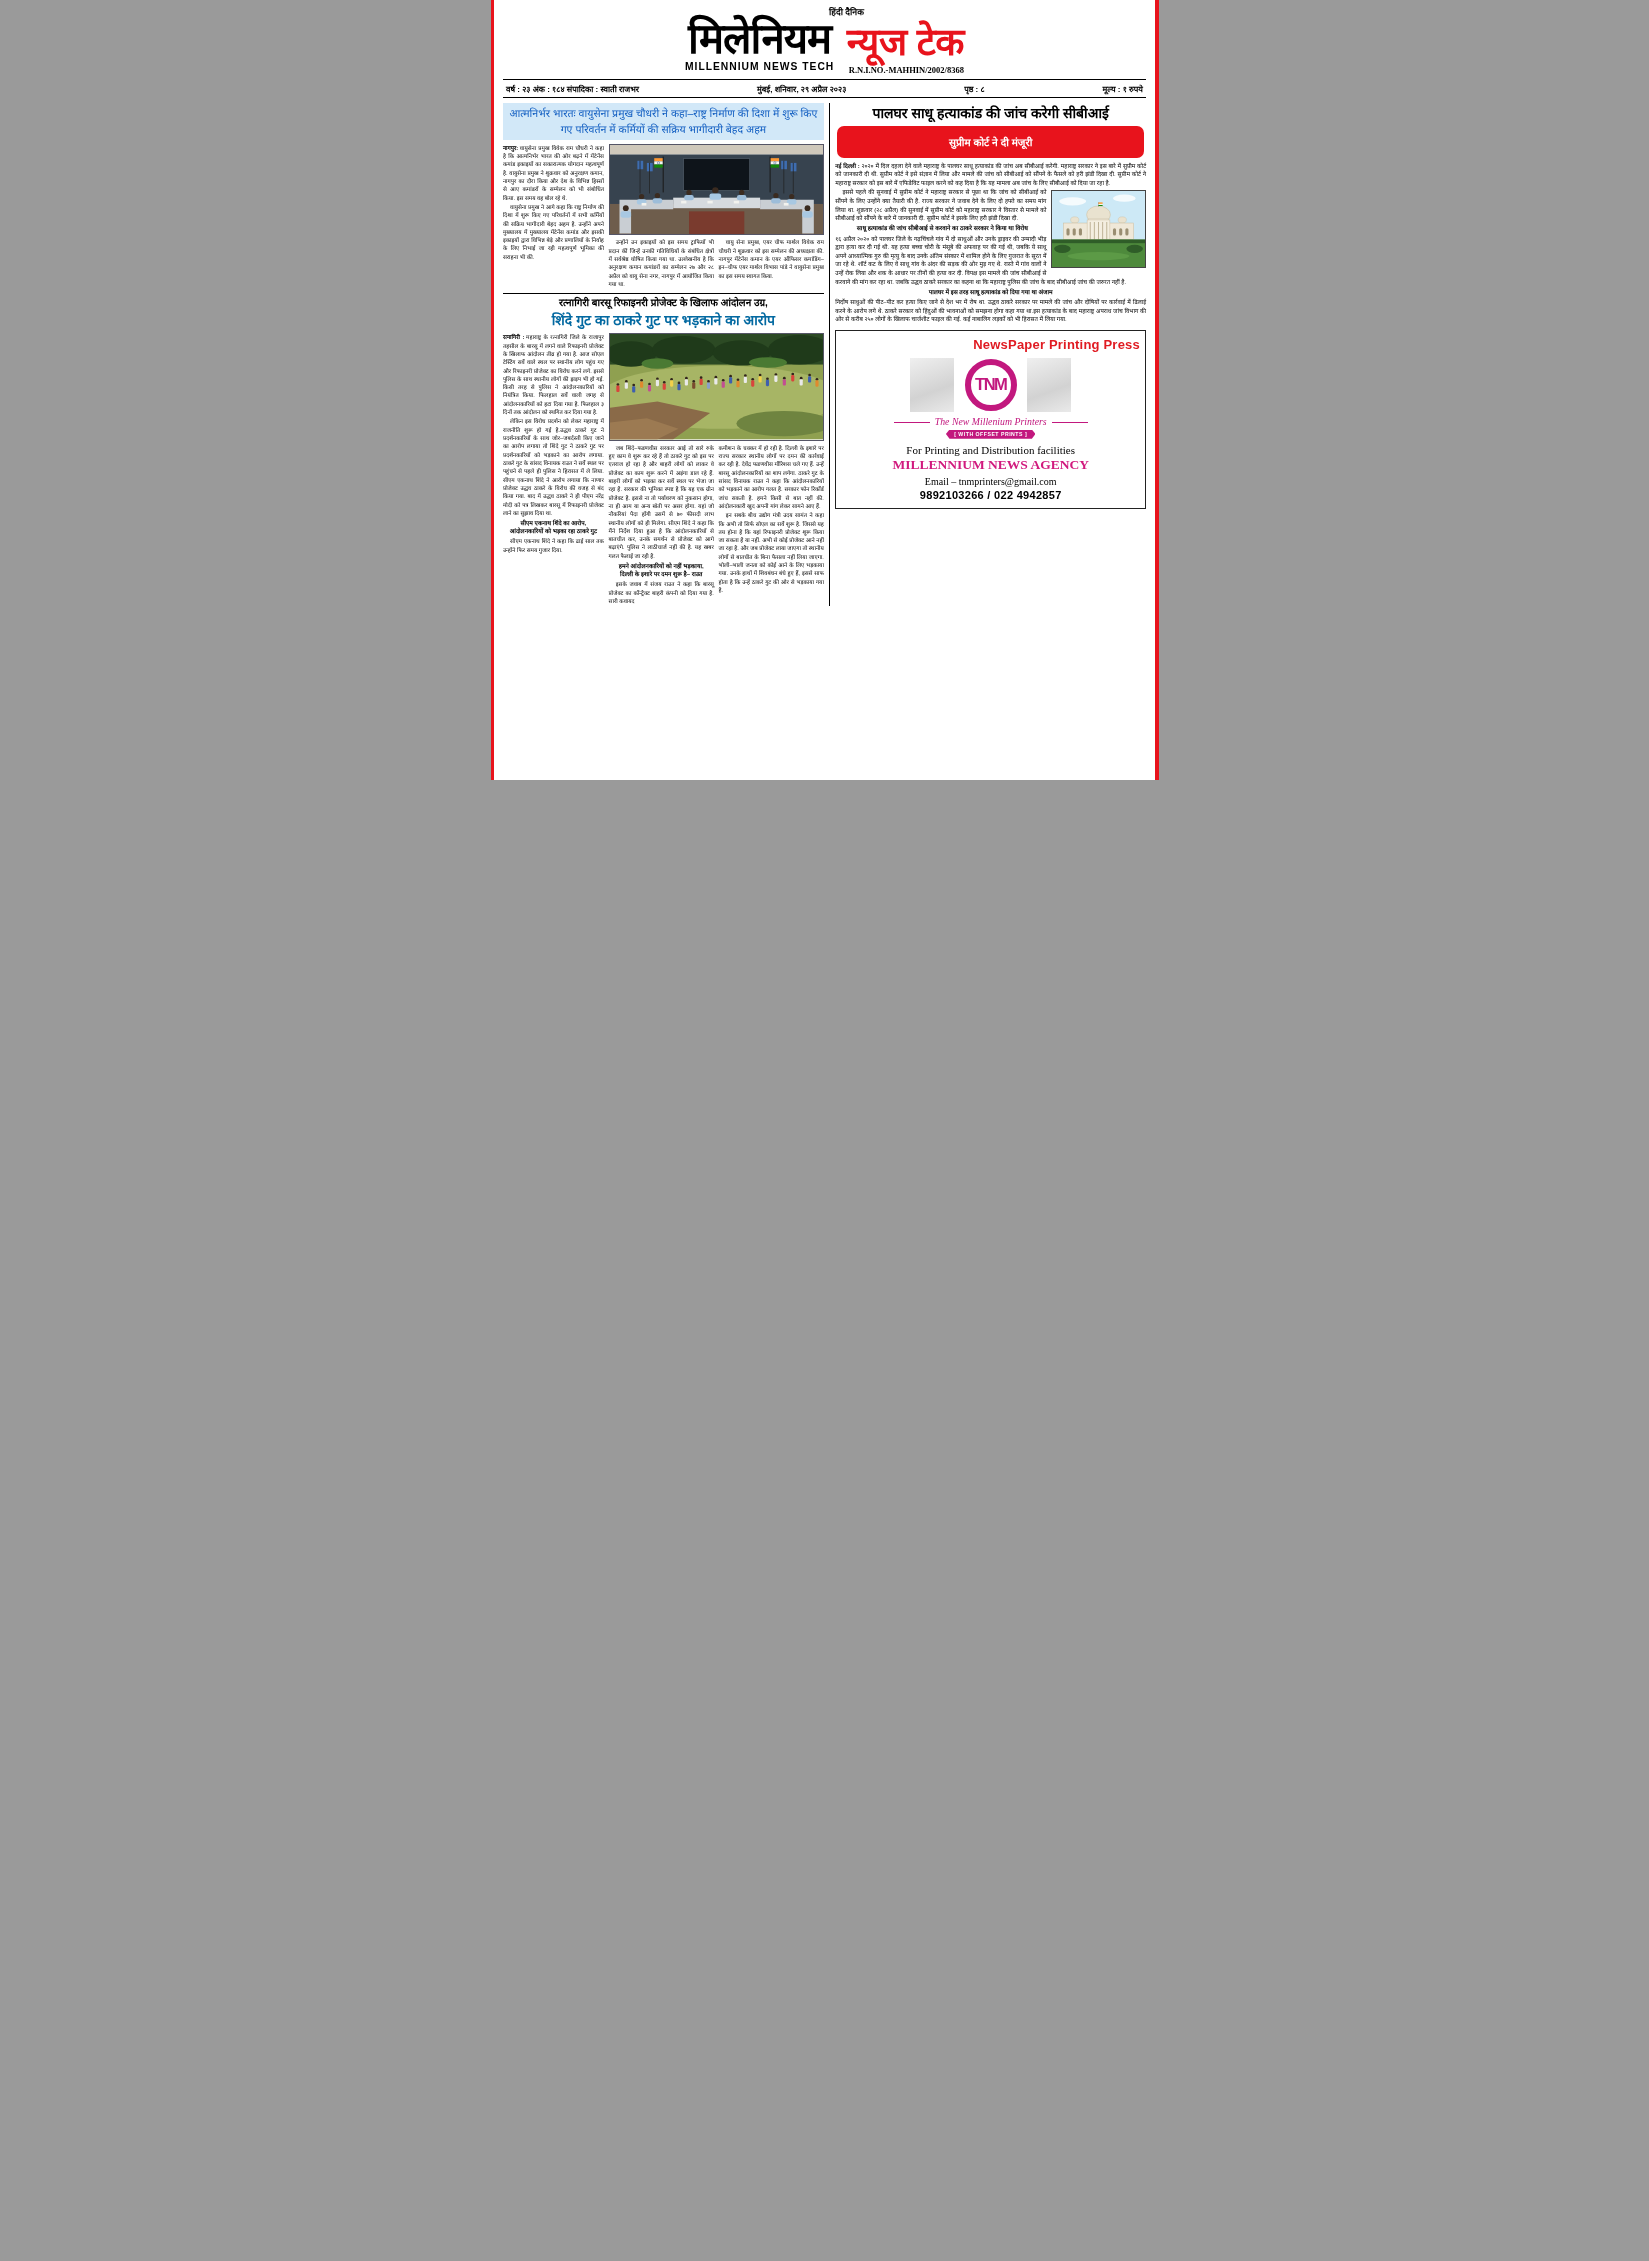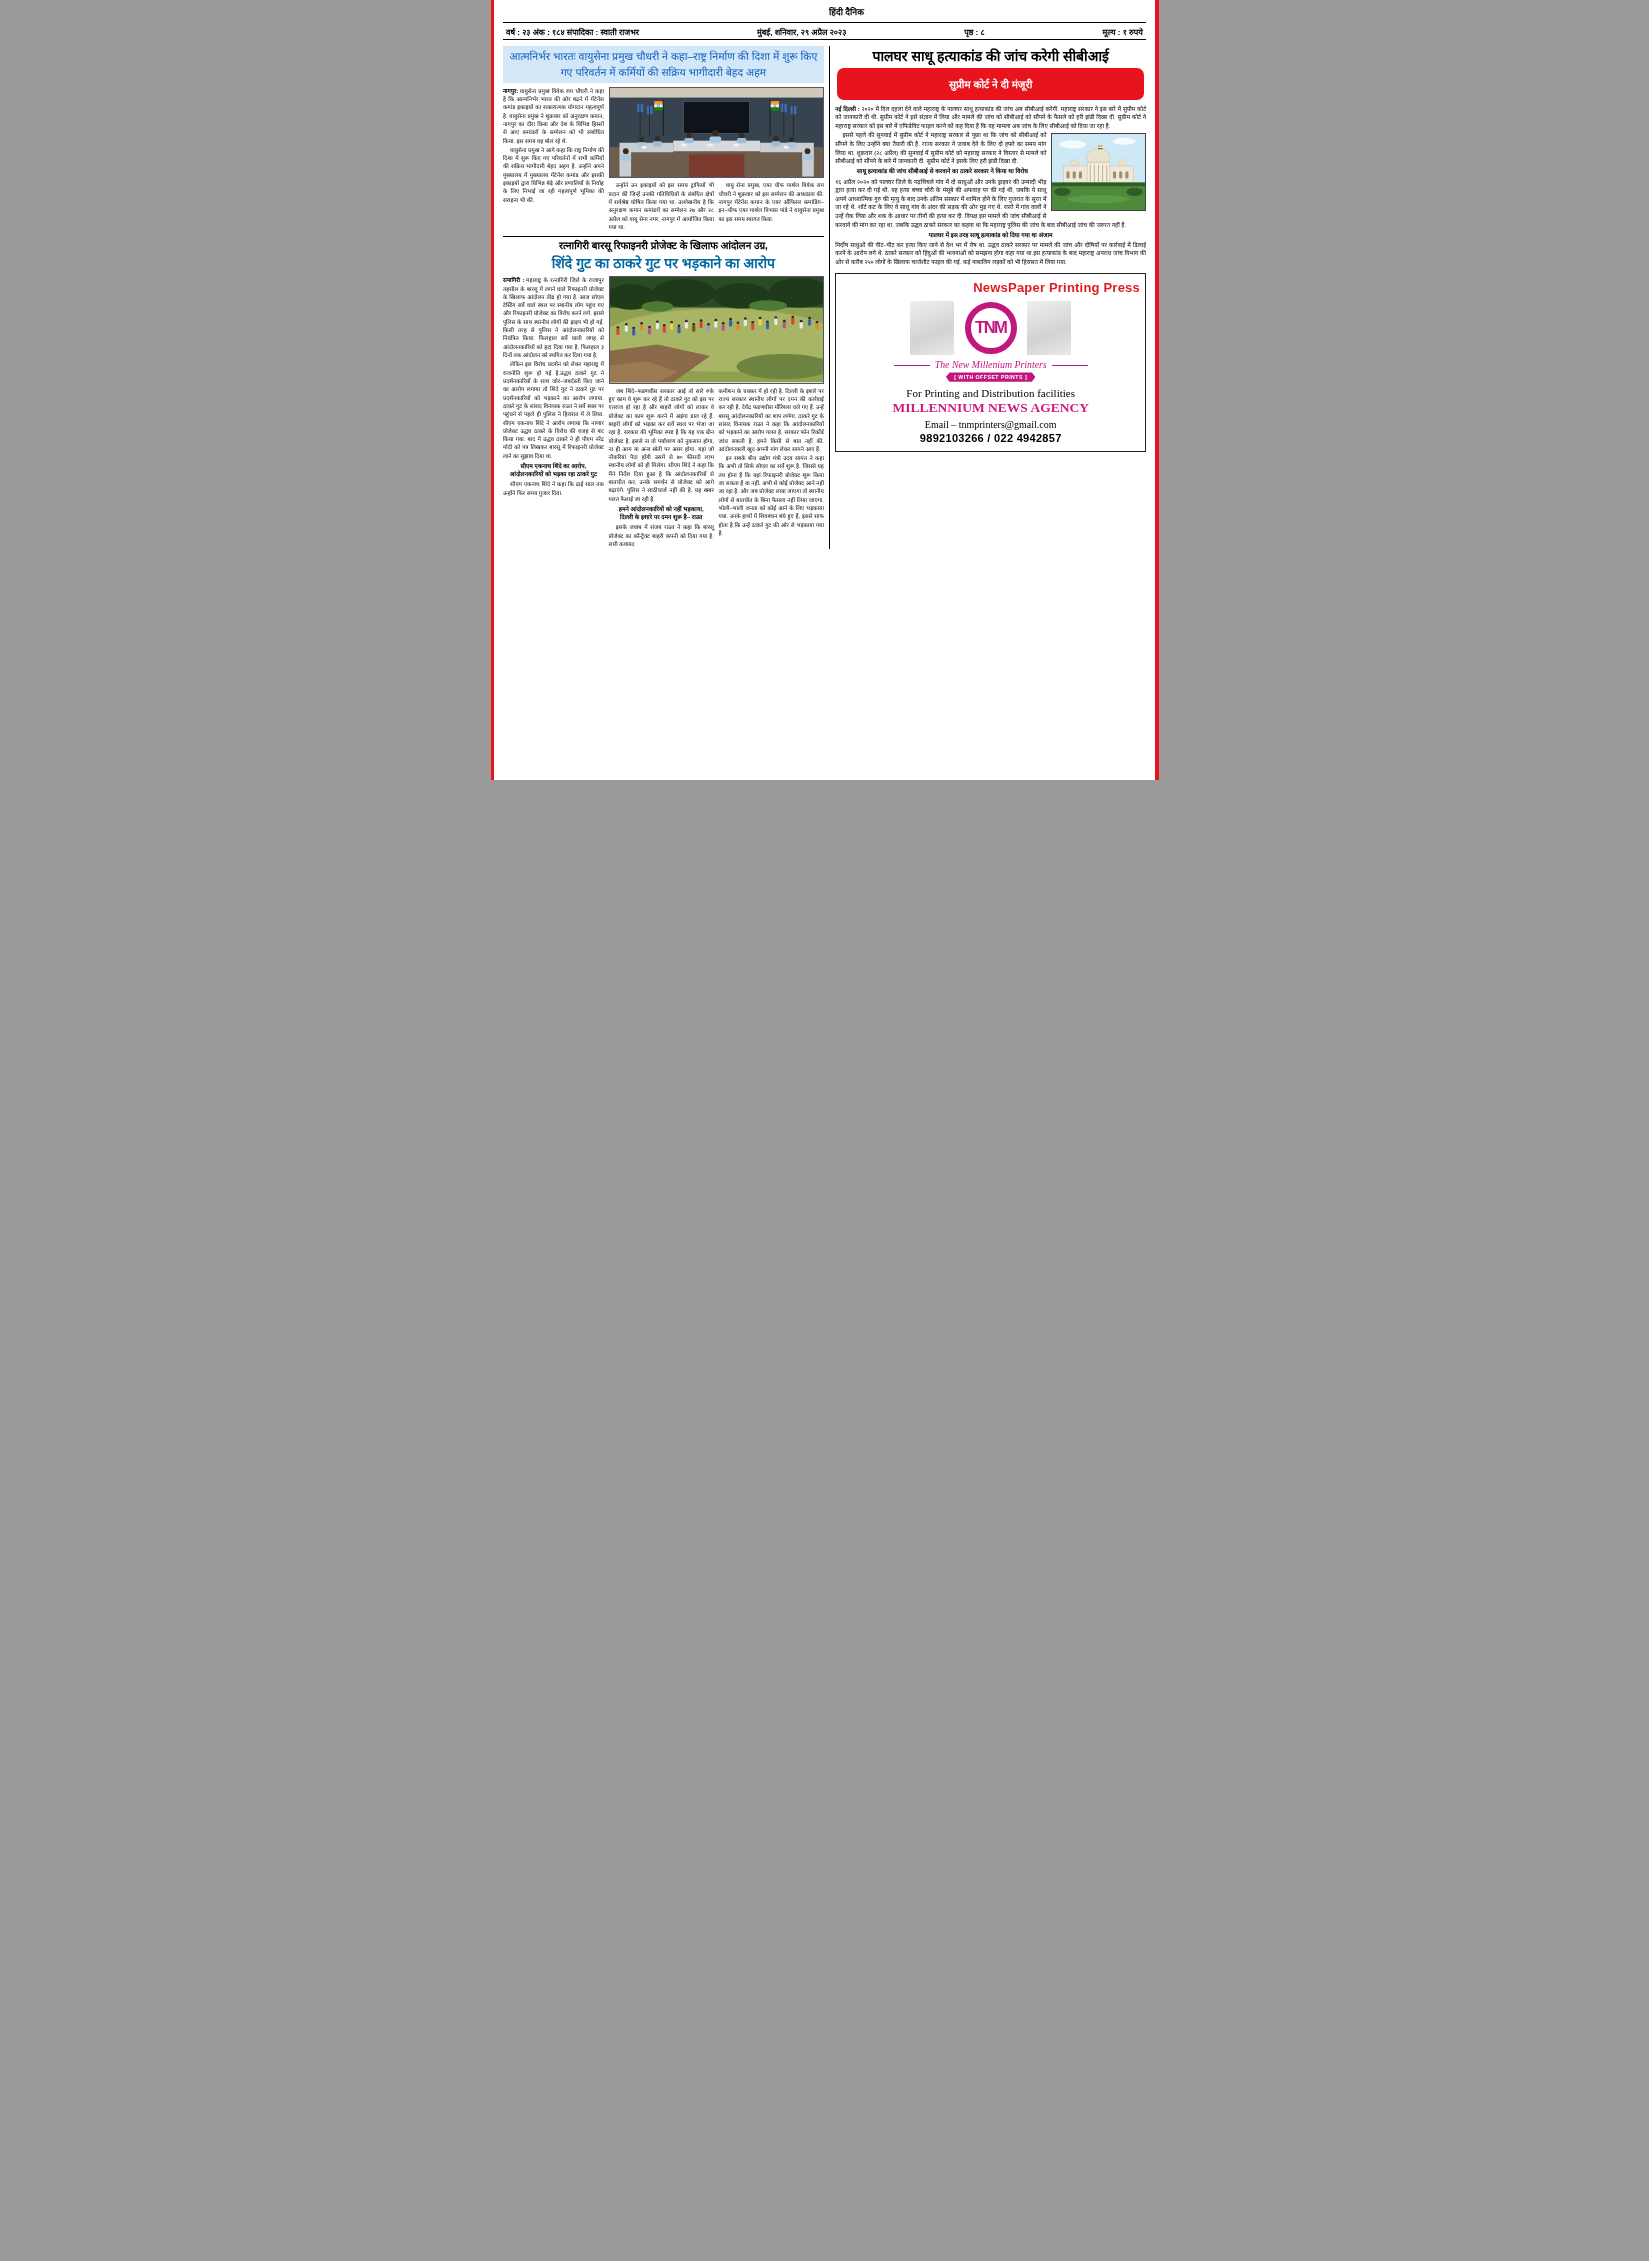--- a/index.html
+++ b/index.html
@@ -83,20 +83,30 @@
 </style>
 </head>
 <body>
 
 <div class="page">
   <div class="edge left"></div>
   <div class="edge right"></div>
 
   <header class="inner">
     <div class="edition-label">हिंदी दैनिक</div>
+    <div class="masthead">
+      <div class="mast-left">
+        <div class="title-black">मिलेनियम</div>
+        <div class="title-english">MILLENNIUM NEWS TECH</div>
+      </div>
+      <div class="mast-right">
+        <div class="title-red">न्यूज टेक</div>
+        <div class="rni">R.N.I.NO.-MAHHIN/2002/8368</div>
+      </div>
+    </div>
     <div class="infobar">
       <span>वर्ष : २३ अंक : १८४ संपादिका : स्वाती राजभर</span>
       <span class="sp"></span>
       <span>मुंबई, शनिवार, २९ अप्रैल २०२३</span>
       <span class="sp"></span>
       <span>पृष्ठ : ८</span>
       <span class="sp"></span>
       <span>मूल्य : १ रुपये</span>
     </div>
   </header>

